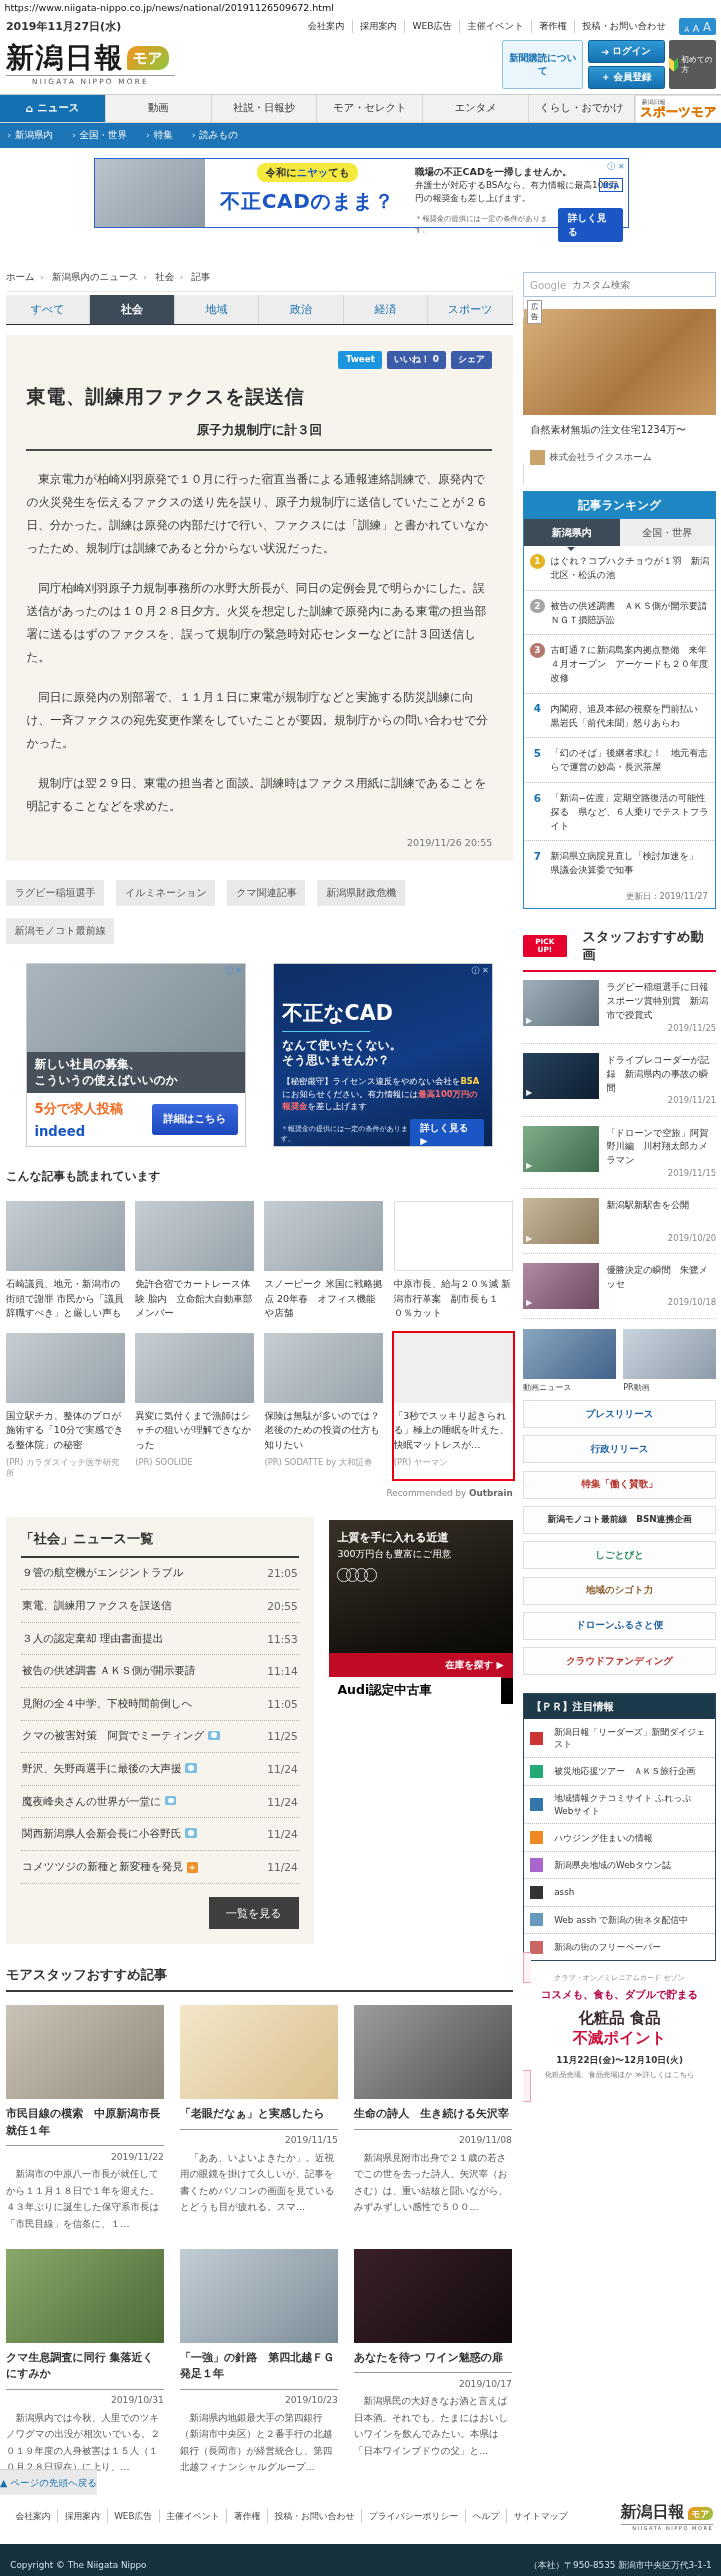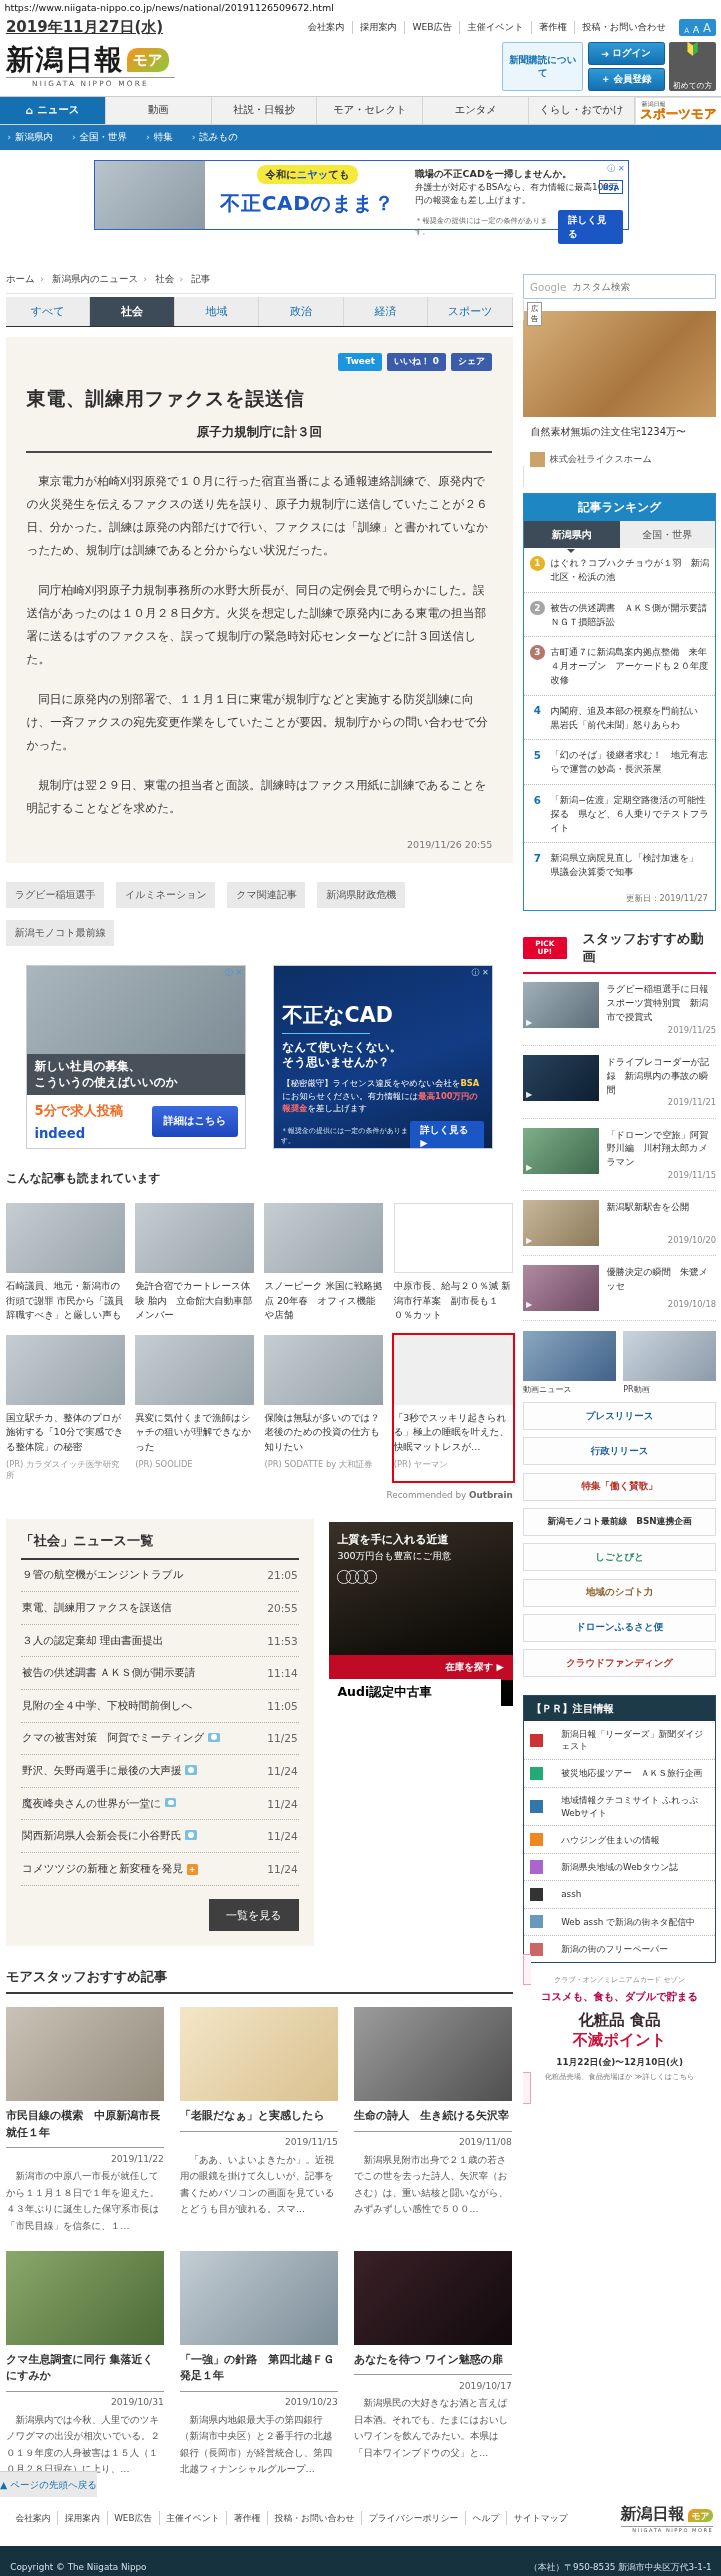--- a/index.html
+++ b/index.html
@@ -1,37 +1,37 @@
 <!DOCTYPE html>
 <html lang="ja" style="font-size:11.7px"><head>
 <meta charset="utf-8">
 <style>
 * { box-sizing: border-box; margin: 0; padding: 0; }
 body { width: 722px; margin: 0 auto; background: #fff; color: #333;
   font-family: "DejaVu Sans", "Liberation Sans", sans-serif; font-size: 10.3px; }
 a { text-decoration: none; color: inherit; cursor: pointer; }
 .url-bar { font-size: 9.5px; padding: 2.2px 4.4px; color: #111; }
 .hdr-top { display: flex; align-items: center; padding: 2.9px 5.9px; }
-.hdr-date { font-weight: bold; font-size: 15px; text-decoration: underline; }
+.hdr-date { font-weight: bold; font-size: 11px; }
 .hdr-utility { margin-left: auto; display: flex; align-items: center; font-size: 9.2px; color: #333; }
 .hdr-utility a { padding: 0 7.3px; border-left: 0.7px solid #ccc; }
 .hdr-utility a:first-child { border-left: none; }
 .fontsize-box { background: #2a8fd0; color: #fff; border-radius: 2.2px; padding: 1.5px 5.1px; margin-left: 5.9px; display: flex; align-items: flex-end; gap: 3.7px; }
 .fontsize-box span:nth-child(1){font-size:7.3px;opacity:.8}.fontsize-box span:nth-child(2){font-size:9.5px}.fontsize-box span:nth-child(3){font-size:11.7px;opacity:.8}
 .hdr-main { display: flex; padding: 1.5px 5.9px 4.4px; align-items: center; }
 .logo-block { line-height: 1; }
 .logo-row { display: flex; align-items: center; }
 .logo-main { font-family: "DejaVu Serif", "Liberation Serif", serif; font-weight: bold; font-size: 28px; color: #1a1a1a; letter-spacing: 1.5px; }
 .logo-more { margin-left: 2.9px; background: linear-gradient(135deg,#f7941d,#8cc63f); color:#fff; font-weight:bold; font-size:14.7px; padding: 4.4px 5.9px; border-radius: 10.3px 10.3px 10.3px 1.5px; }
 .logo-sub { font-size: 7.3px; color: #555; letter-spacing: 2.2px; margin-top: 2.9px; border-top: 0.7px solid #999; padding-top: 1.5px; width: 169px; text-align: center; }
 .hdr-buttons { margin-left: auto; display: flex; gap: 4.4px; align-items: stretch; }
 .btn-subscribe { background: #eaf5fc; border: 0.7px solid #8fc3e2; color: #1470b0; font-weight: bold; font-size: 9.5px; width: 81px; display:flex; align-items:center; justify-content:center; text-align:center; border-radius:2.2px; padding: 2.9px; }
 .btn-col { display: flex; flex-direction: column; gap: 3.7px; }
 .btn-blue { background: linear-gradient(#2f9ad6,#1470b0); color: #fff; font-weight: bold; font-size: 9.5px; width: 77px; height: 23px; display:flex; align-items:center; justify-content:center; gap:2.9px; border-radius:2.2px; border:0.7px solid #0f5e96; }
-.btn-beginner { background: #595959; color: #fff; width: 47px; border-radius: 2.2px; display:flex; flex-direction:column; align-items:center; justify-content:space-between; gap:2.9px; font-size: 7.7px; }
+.btn-beginner { background: #595959; color: #fff; width: 47px; border-radius: 2.2px; display:flex; flex-direction:row; align-items:center; justify-content:flex-start; gap:2.9px; font-size: 7.7px; }
 .bgn-mark { width: 10.3px; height: 14px; background: linear-gradient(90deg,#ffd94a 50%,#39b54a 50%); clip-path: polygon(50% 100%,0 72%,0 0,50% 26%,100% 0,100% 72%); }
 .nav-tabs { display: flex; border-top: 0.7px solid #ccc; }
 .nav-tab { flex: 1; height: 28px; background: #f1f1f1; border-right: 0.7px solid #d5d5d5; border-bottom: 0.7px solid #d5d5d5; display:flex; align-items:center; justify-content:center; font-size: 10.3px; color:#333; }
 .nav-tab.active { background: #1470b0; color: #fff; font-weight: bold; }
 .nav-sports { width: 87px; background:#fff; border:0.7px solid #e0e0e0; display:flex; flex-direction:column; align-items:center; justify-content:center; line-height:1.1; }
 .nav-sports .s1 { font-size: 5.9px; color:#444; align-self:flex-start; margin-left:5.9px;}
 .nav-sports .s2 { font-size: 12.5px; font-weight: bold; color:#f7941d; text-shadow: 0.7px 0.7px 0 #fff; -webkit-text-stroke: 0.3px #d87000; }
 .subnav { background: #1d74b6; display: flex; align-items: center; height: 25px; padding: 0 7.3px; gap: 19px; }
 .subnav a { color: #fff; font-size: 9.5px; }
 .subnav a .chv { color: #9fd1f0; font-weight: bold; margin-right: 3.7px; }
@@ -150,21 +150,21 @@
 .vid-thumb:after { content:'▶'; position:absolute; left:2.9px; bottom:1.5px; color:#fff; font-size:8px; opacity:.9; }
 .vid-txt { flex: 1; font-size: 9.2px; color: #333; line-height: 1.5; display:flex; flex-direction:column; }
 .vid-date { margin-top: auto; text-align: right; color: #888; font-size: 8.4px; }
 .promo-row { display: flex; gap: 7.3px; margin-top: 10.3px; }
 .promo { width: 93px; }
 .promo .pimg { height: 50px; background: linear-gradient(135deg,#8aa7c0,#41628a); }
 .promo .pcap { font-size: 8px; color: #444; margin-top: 2.9px; }
 .sb-banner { border: 0.7px solid #ddd; background: #fdfdfd; height: 28px; margin-top: 7.3px; display:flex; align-items:center; justify-content:center; font-size: 9.5px; font-weight: bold; color: #1a5f9e; }
 .prbox { border: 0.7px solid #2c4a5e; margin-top: 17.6px; }
 .prbox-head { background: #1d3a4a; color: #fff; font-size: 10.3px; font-weight: bold; padding: 5.9px 7.3px; }
-.pr-item { display: flex; align-items: center; gap: 18px; padding: 6.6px 5.9px; border-bottom: 0.7px dotted #bbb; font-size: 8.8px; color: #333; line-height: 1.4; }
+.pr-item { display: flex; align-items: center; gap: 11px; padding: 6.6px 5.9px; border-bottom: 0.7px dotted #bbb; font-size: 8.8px; color: #333; line-height: 1.4; }
 .pr-item i { flex: 0 0 13.2px; height: 13.2px; display:inline-block; }
 .cosme { border: 1.5px solid #e8a0b4; background: #fdf3f6; margin-top: 16px; padding: 8.8px 7.3px; text-align: center; }
 .cosme-brand { font-size: 7px; color: #888; }
 .cosme-top { font-size: 10.3px; font-weight: bold; color: #b5004a; margin-top: 4.4px; }
 .cosme-big { font-size: 15.4px; font-weight: 900; color: #3a2a30; margin-top: 5.9px; line-height: 1.3; }
 .cosme-big em { font-style: normal; color: #d0103a; }
 .cosme-period { font-size: 8.8px; color: #333; margin-top: 7.3px; font-weight: bold; }
 .cosme-note { font-size: 7.3px; color: #777; margin-top: 2.9px; }
 .backtop { margin-top: 44px; background: #e9e9e9; border-top: 0.7px solid #d0d0d0; text-align: center; padding: 6.6px 0; font-size: 9.5px; color: #1470b0; }
 .footnav { display: flex; align-items: center; padding: 11.7px 8.8px 13.2px; }

